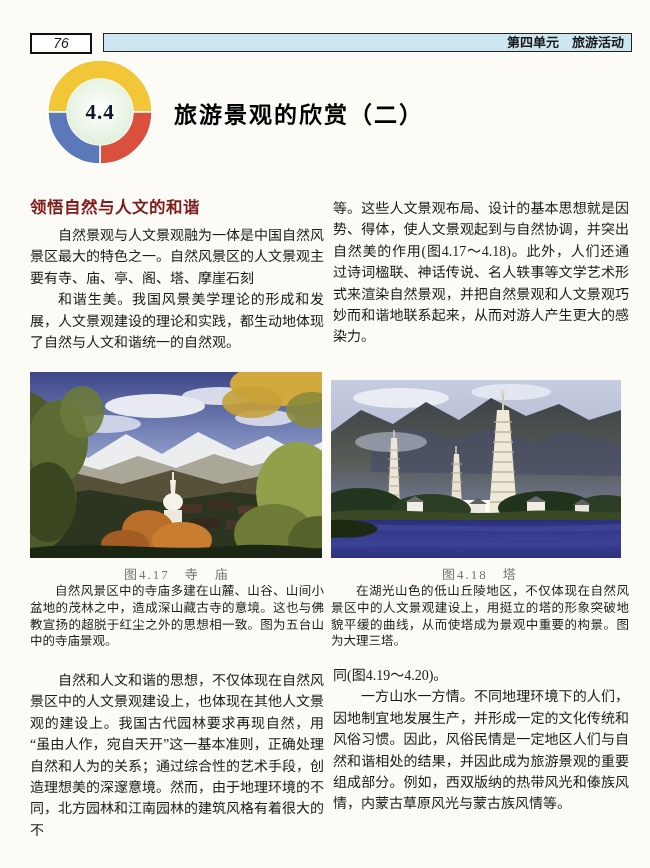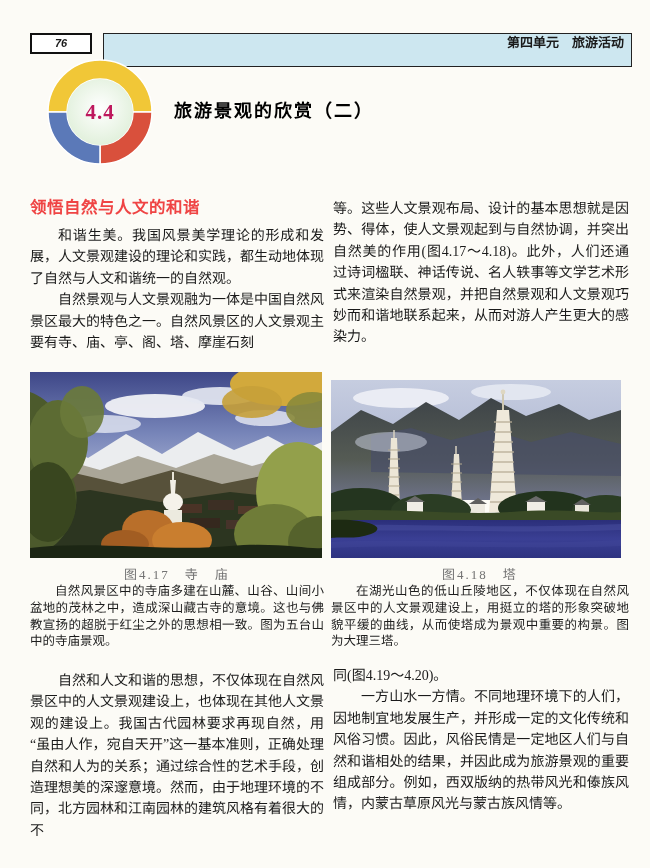--- a/index.html
+++ b/index.html
@@ -6,50 +6,50 @@
   .page{
     position:relative;width:650px;height:868px;margin:0 auto;
     background:#fcfbf6;overflow:hidden;
     font-family:"Liberation Serif","DejaVu Serif",serif;color:#1a1a1a;
   }
   
   .header-row{position:absolute;left:30px;top:33px;width:602px;height:19px;display:flex;}
   .page-num-box{
     width:58px;height:17px;border:2px solid #111;background:#fff;
     font-family:"Liberation Sans","DejaVu Sans",sans-serif;
-    font-weight:bold;font-style:italic;font-size:11px;line-height:17px;text-align:center;
+    font-weight:normal;font-style:italic;font-size:14px;line-height:17px;text-align:center;
   }
   .unit-bar{
-    flex:1;height:34px;margin-left:11px;background:#cde7f0;border:1px solid #222;box-sizing:border-box;
+    flex:1;height:19px;margin-left:11px;background:#cde7f0;border:1px solid #222;box-sizing:border-box;
     font-family:"Liberation Sans","DejaVu Sans",sans-serif;
     font-weight:bold;font-size:13px;line-height:17px;text-align:right;padding-right:7px;padding-left:24px;
   }
   
   .badge{position:absolute;left:44px;top:56px;width:112px;height:112px;}
   .badge-num{
     position:absolute;left:44px;top:56px;width:112px;height:112px;
     display:flex;align-items:center;justify-content:center;
     font-family:"Liberation Serif","DejaVu Serif",serif;
-    font-weight:bold;font-size:21px;letter-spacing:1px;color:#be185d;
+    font-weight:bold;font-size:21px;letter-spacing:1px;color:#0f172a;
   }
   .section-title{
     position:absolute;left:174px;top:96px;
     font-family:"Liberation Sans","DejaVu Sans",sans-serif;
-    font-weight:bold;font-size:18px;letter-spacing:2px;color:#000;
+    font-weight:bold;font-size:23px;letter-spacing:2px;color:#000;
   }
   
   .col{position:absolute;width:294px;}
   .col-left-top{left:30px;top:194px;}
   .col-right-top{left:333px;top:198px;width:296px;}
   .col-left-bottom{left:30px;top:670px;}
   .col-right-bottom{left:333px;top:665px;width:296px;}
   h2.sec-head{
     margin:0 0 7px 0;
     font-family:"Liberation Sans","DejaVu Sans",sans-serif;
-    font-weight:bold;font-size:16.5px;color:#ef4444;letter-spacing:0.5px;
+    font-weight:bold;font-size:16.5px;color:#7f1d1d;letter-spacing:0.5px;
   }
   p.body{
     margin:0;font-size:14px;line-height:21.4px;text-align:justify;
     text-indent:2em;color:#1a1a1a;
   }
   p.body.noindent{text-indent:0;}
   
   .figure{position:absolute;}
   .fig-left{left:30px;top:372px;width:294px;}
   .fig-right{left:331px;top:380px;width:298px;}
@@ -88,22 +88,22 @@
 
     <path d="M 56,108 A 52,52 0 0 1 4,56 L 23,56 A 33,33 0 0 0 56,89 Z" fill="#5b79b8" stroke="#fff" stroke-width="1.5"></path>
     <circle cx="56" cy="56" r="33" fill="url(#innerg)"></circle>
   </svg>
   <div class="badge-num">4.4</div>
 
   <div class="section-title">旅游景观的欣赏（二）</div>
 
   <div class="col col-left-top">
     <h2 class="sec-head">领悟自然与人文的和谐</h2>
+    <p class="body">自然景观与人文景观融为一体是中国自然风景区最大的特色之一。自然风景区的人文景观主要有寺、庙、亭、阁、塔、摩崖石刻</p>
     <p class="body">和谐生美。我国风景美学理论的形成和发展，人文景观建设的理论和实践，都生动地体现了自然与人文和谐统一的自然观。</p>
-    <p class="body">自然景观与人文景观融为一体是中国自然风景区最大的特色之一。自然风景区的人文景观主要有寺、庙、亭、阁、塔、摩崖石刻</p>
   </div>
 
   <div class="col col-right-top">
     <p class="body noindent">等。这些人文景观布局、设计的基本思想就是因势、得体，使人文景观起到与自然协调，并突出自然美的作用(图4.17～4.18)。此外，人们还通过诗词楹联、神话传说、名人轶事等文学艺术形式来渲染自然景观，并把自然景观和人文景观巧妙而和谐地联系起来，从而对游人产生更大的感染力。</p>
   </div>
 
   <div class="figure fig-left">
     <svg class="photo" width="292" height="186" viewBox="0 0 292 186" preserveAspectRatio="none">
       <defs>
         <linearGradient id="lsky" x1="0" y1="0" x2="0" y2="1">

